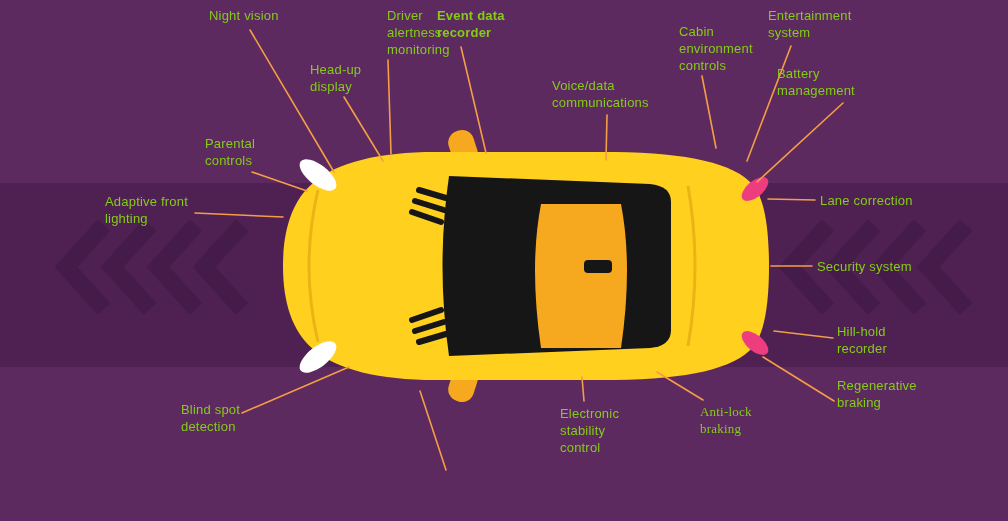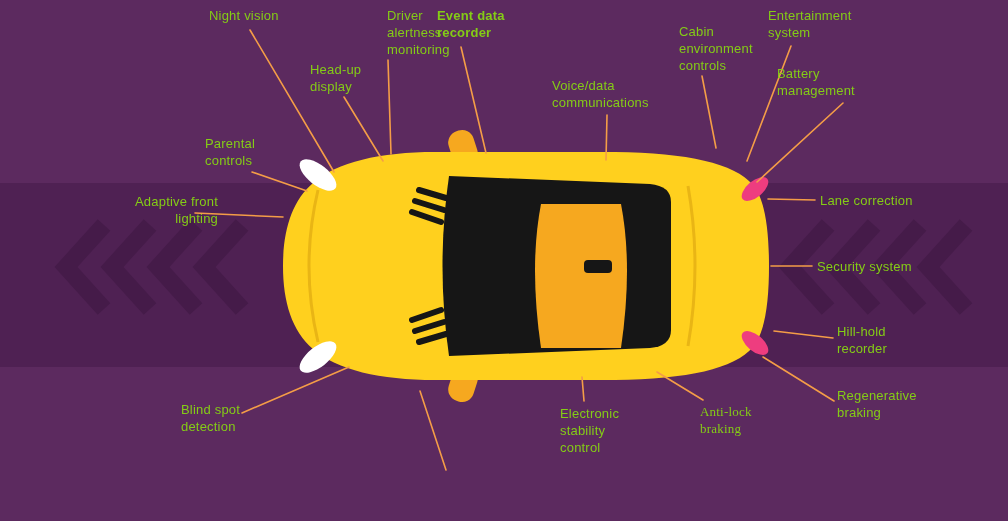--- a/index.html
+++ b/index.html
@@ -116,30 +116,30 @@
   <div class="label" style="left:552px; top:78px; width:120px;">Voice/data communications</div>
 
   <div class="label" style="left:679px; top:24px; width:95px;">Cabin environment controls</div>
 
   <div class="label" style="left:768px; top:8px; width:105px;">Entertainment system</div>
 
   <div class="label" style="left:777px; top:66px; width:95px;">Battery management</div>
 
   <div class="label" style="left:205px; top:136px; width:62px;">Parental controls</div>
 
-  <div class="label" style="left:118px; top:194px; width:100px;text-align:right;">Adaptive front lighting</div>
+  <div class="label" style="left:105px; top:194px; width:100px;">Adaptive front lighting</div>
 
   <div class="label nowrap" style="left:820px; top:193px;">Lane correction</div>
 
   <div class="label nowrap" style="left:817px; top:259px;">Security system</div>
 
   <div class="label" style="left:837px; top:324px; width:62px;">Hill-hold recorder</div>
 
   <div class="label" style="left:181px; top:402px; width:74px;">Blind spot detection</div>
 
 
   <div class="label" style="left:560px; top:406px; width:76px;">Electronic stability control</div>
 
   <div class="label" style="left:700px; top:404px; width:68px;font-family:Liberation Serif, serif;">Anti-lock braking</div>
 
-  <div class="label" style="left:837px; top:388px; width:98px;">Regenerative braking</div>
+  <div class="label" style="left:837px; top:378px; width:98px;">Regenerative braking</div>
 
 </div>
 
 </body></html>

